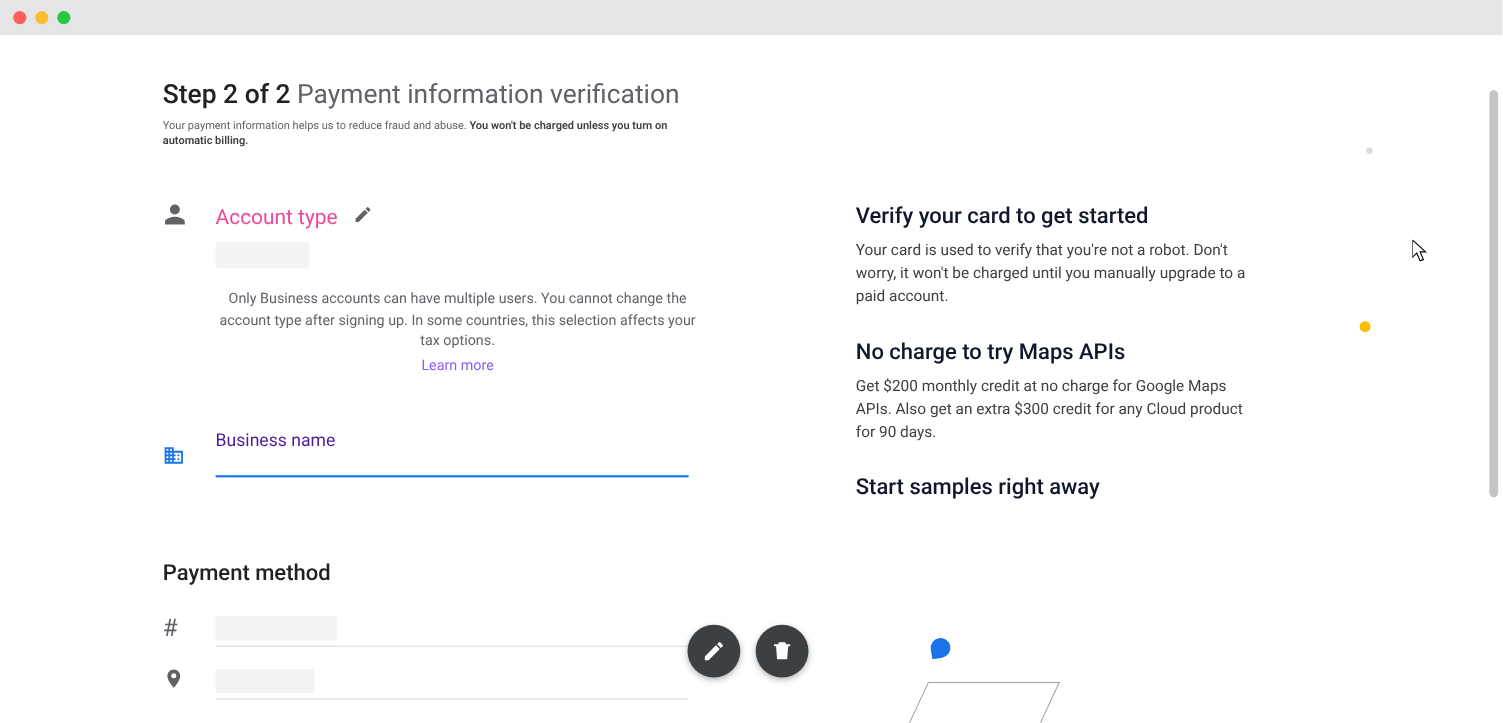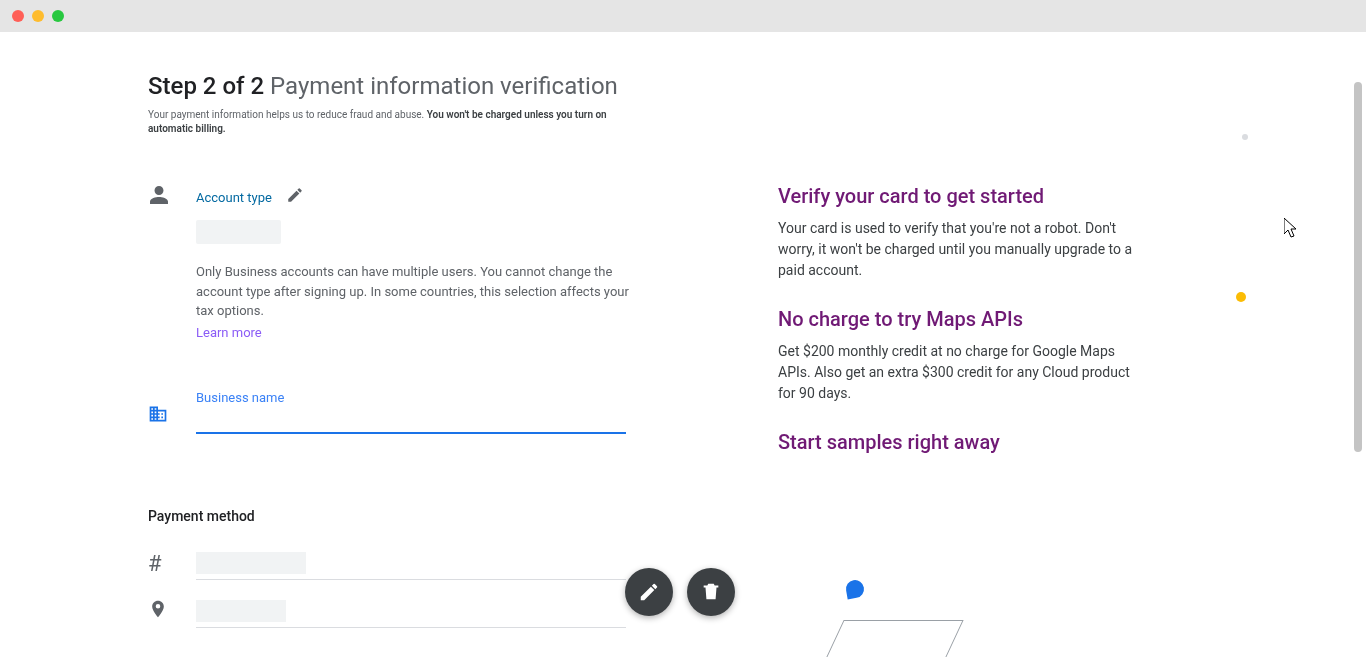--- a/index.html
+++ b/index.html
@@ -14,39 +14,39 @@
   .step-title { font-size: 24px; color: #5f6368; font-weight: 400; }
   .step-title .bold { color: #202124; font-weight: 500; }
   .subline { margin-top: 8px; font-size: 10px; color: #5f6368; line-height: 1.4; max-width: 500px; }
   .subline .bold { font-weight: 600; color: #3c4043; }
   .cols { display: flex; gap: 100px; margin-top: 48px; }
   .left { width: 530px; }
   .right { width: 360px; }
   .row { display: flex; align-items: center; }
   .icon-slot { width: 48px; flex: 0 0 48px; display: flex; justify-content: flex-start; }
   .account-row { margin-bottom: 10px; }
-  .acct-label { font-size: 13px; color: #0369a1; }
+  .acct-label { font-size: 19px; color: #ec4899; }
   .edit-icon svg { width: 18px; height: 18px; fill: #5f6368; margin-left: 14px; cursor: pointer; }
   .redact { background: #f1f3f4; height: 24px; border-radius: 2px; }
   .acct-value { margin-left: 48px; width: 85px; margin-top: 4px; }
-  .help-text { margin-left: 48px; margin-top: 18px; font-size: 13px; color: #5f6368; line-height: 1.5; max-width: 440px; }
+  .help-text { margin-left: 48px; margin-top: 18px; font-size: 13px; color: #5f6368; line-height: 1.5; max-width: 440px; text-align: center; }
   .learn-link { color: #8b5cf6; text-decoration: none; display: inline-block; margin-top: 2px; font-size: 13px; cursor: pointer; }
   .biz-block { margin-top: 56px; }
   .biz-icon svg { width: 20px; height: 20px; fill: #1a73e8; }
   .biz-field { flex: 1; position: relative; margin-left: 0; }
-  .biz-label { position: absolute; top: -8px; font-size: 13px; color: #3b82f6; }
+  .biz-label { position: absolute; top: -8px; font-size: 16px; color: #4c1d95; }
   .biz-input { width: 430px; height: 36px; border: none; border-bottom: 2px solid #1a73e8; outline: none; font-size: 14px; padding-top: 10px; background: transparent; }
-  .pay-heading { margin-top: 74px; font-size: 14px; font-weight: 500; color: #202124; margin-left: 0; }
+  .pay-heading { margin-top: 74px; font-size: 20px; font-weight: 500; color: #202124; margin-left: 0; }
   .pay-row { margin-top: 22px; align-items: center; }
   .hash { font-size: 22px; color: #5f6368; font-weight: 400; }
   .pay-field { flex: 1; border-bottom: 1px solid #dadce0; height: 34px; display: flex; align-items: center; width: 430px; max-width: 430px; }
   .pay-redact { width: 110px; height: 22px; background: #f1f3f4; }
   .loc-row { margin-top: 14px; }
   .loc-icon svg { width: 20px; height: 20px; fill: #5f6368; }
-  .right h2 { font-size: 20px; font-weight: 500; color: #701a75; margin-bottom: 10px; }
+  .right h2 { font-size: 20px; font-weight: 500; color: #0f172a; margin-bottom: 10px; }
   .right p { font-size: 14px; color: #3c4043; line-height: 1.5; margin-bottom: 26px; }
   .fab-row { position: absolute; left: 625px; top: 536px; display: flex; gap: 14px; }
   .fab { width: 48px; height: 48px; border-radius: 50%; background: #3c4043; display: flex; align-items: center; justify-content: center; cursor: pointer; box-shadow: 0 2px 6px rgba(0,0,0,.3); }
   .fab svg { width: 22px; height: 22px; fill: #fff; }
   .scrollbar { position: absolute; right: 4px; top: 50px; width: 8px; height: 370px; background: #c4c4c4; border-radius: 4px; }
   .cursor { position: absolute; left: 1284px; top: 186px; }
   .cursor svg { width: 16px; height: 20px; }
   
   .deco-line1 { position: absolute; right: -40px; top: 14px; width: 300px; height: 1px; border-top: 1px dashed #c9c9c9; transform: rotate(70deg); transform-origin: right top; }
   .deco-dot-orange { position: absolute; right: 120px; top: 260px; width: 10px; height: 10px; background: #fbbc04; border-radius: 50%; }

